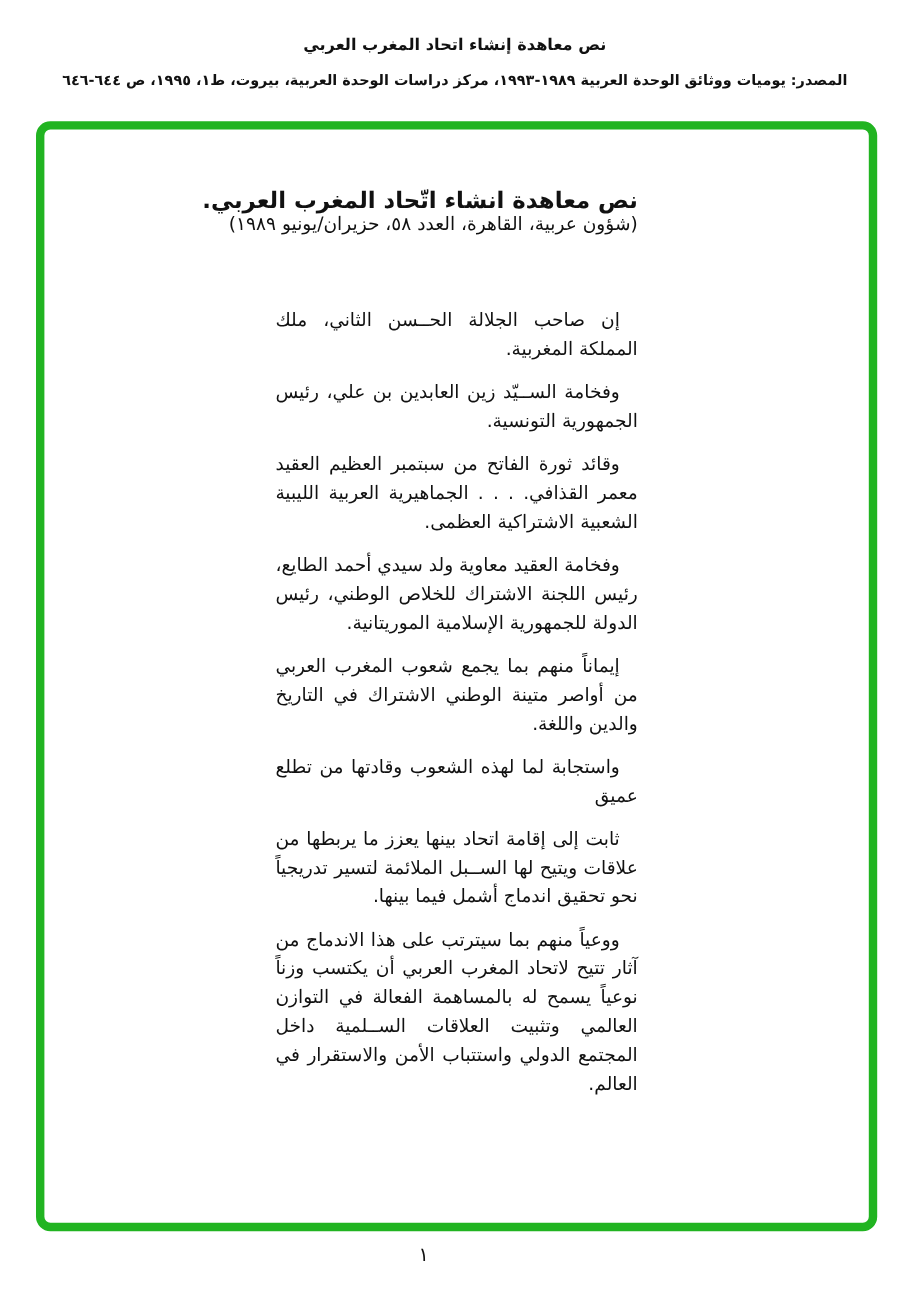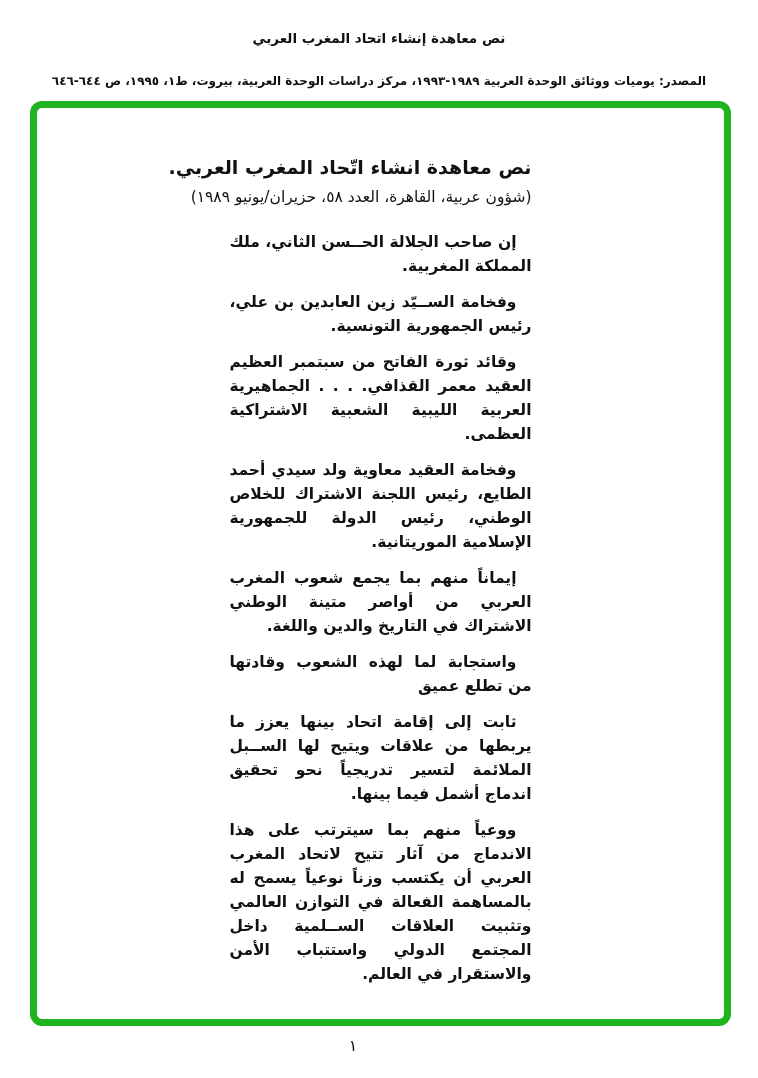--- a/index.html
+++ b/index.html
@@ -21,21 +21,21 @@
     width: 758px;
     text-align: center;
     direction: rtl;
   }
   .page-header .hdr-title {
     font-size: 13.5px;
     font-weight: bold;
     letter-spacing: 0.2px;
   }
   .page-header .hdr-source {
-    margin-top: 28px;
+    margin-top: 14px;
     font-size: 12px;
     font-weight: bold;
     white-space: nowrap;
   }
   
   .doc-frame {
     position: absolute;
     top: 101px;
     left: 30px;
     width: 701px;
@@ -52,29 +52,27 @@
     direction: rtl;
   }
   .doc-title {
     font-size: 19px;
     font-weight: bold;
     text-align: center;
     white-space: nowrap;
     overflow: visible;
   }
   .doc-subtitle {
-    margin-top: 10px;
     font-size: 15.5px;
     text-align: center;
     white-space: nowrap;
     overflow: visible;
   }
   .doc-paragraphs {
-    margin-top: 24px;
-    font-weight: bold;
+    margin-top: 59px;
   }
   .doc-paragraphs p {
     font-size: 15.5px;
     line-height: 24px;
     text-align: justify;
     text-indent: 15px;
     margin-bottom: 12px;
     direction: rtl;
   }
   

